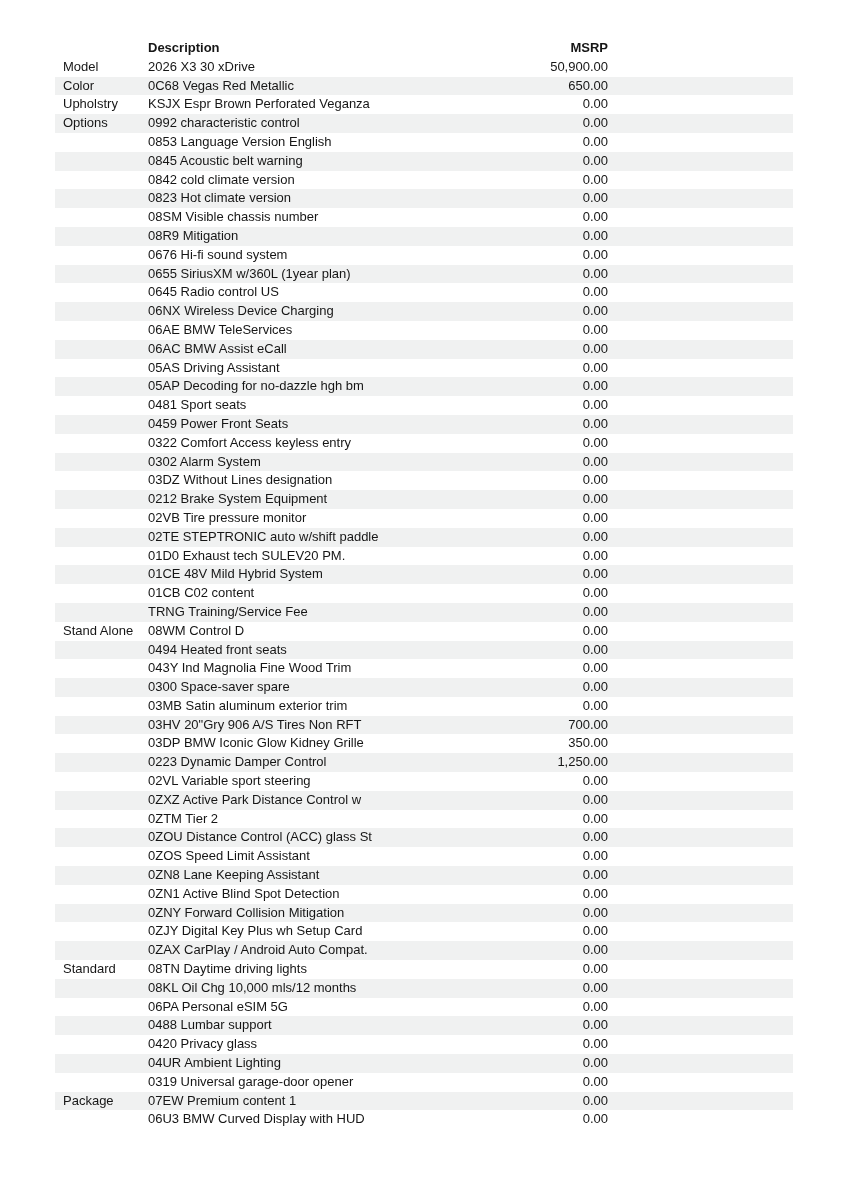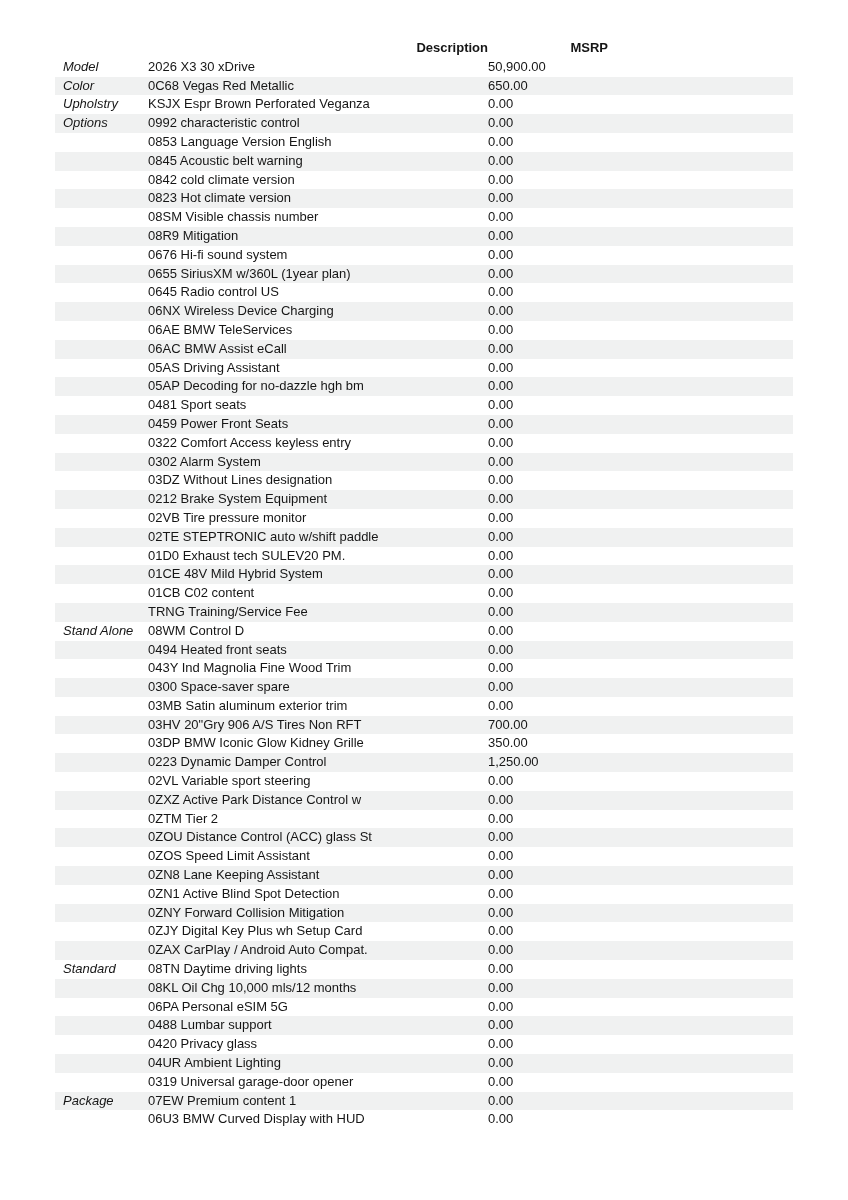--- a/index.html
+++ b/index.html
@@ -36,23 +36,23 @@
     height: 18.8px;
     padding: 0;
     margin: 0;
     white-space: nowrap;
     overflow: hidden;
     color: #161616;
     font-weight: normal;
     text-align: left;
     vertical-align: middle;
   }
-  th { font-weight: bold; text-align: right; }
-  .cell-cat  { padding-left: 8px; font-style: italic; }
-  .cell-msrp { }
+  th { font-weight: bold; }
+  .cell-cat  { padding-left: 8px; }
+  .cell-msrp { text-align: right; }
   tbody tr:nth-child(even) { background: #f0f1f1; }
 </style>
 </head>
 <body>
 
 <div class="page">
   <div class="sheet">
     <table class="pricing">
       <colgroup>
         <col class="c-cat">

